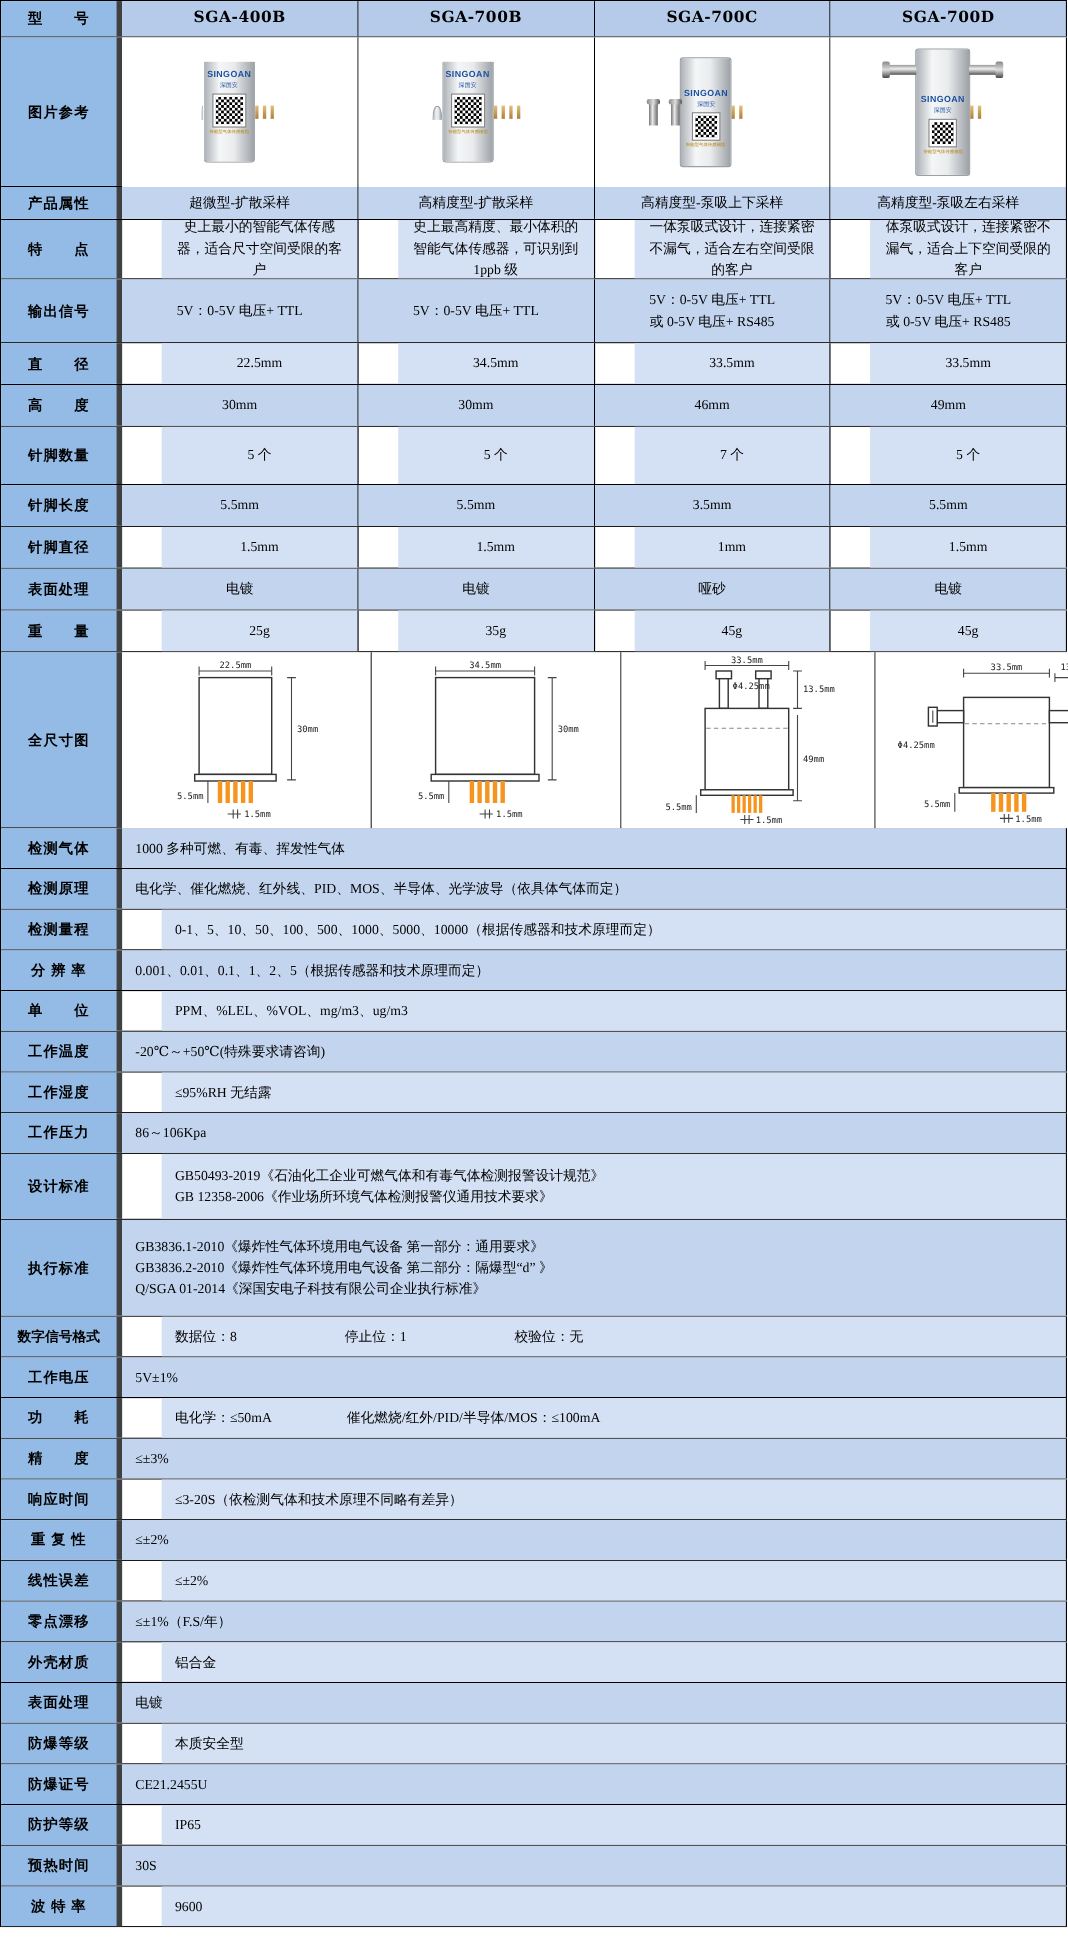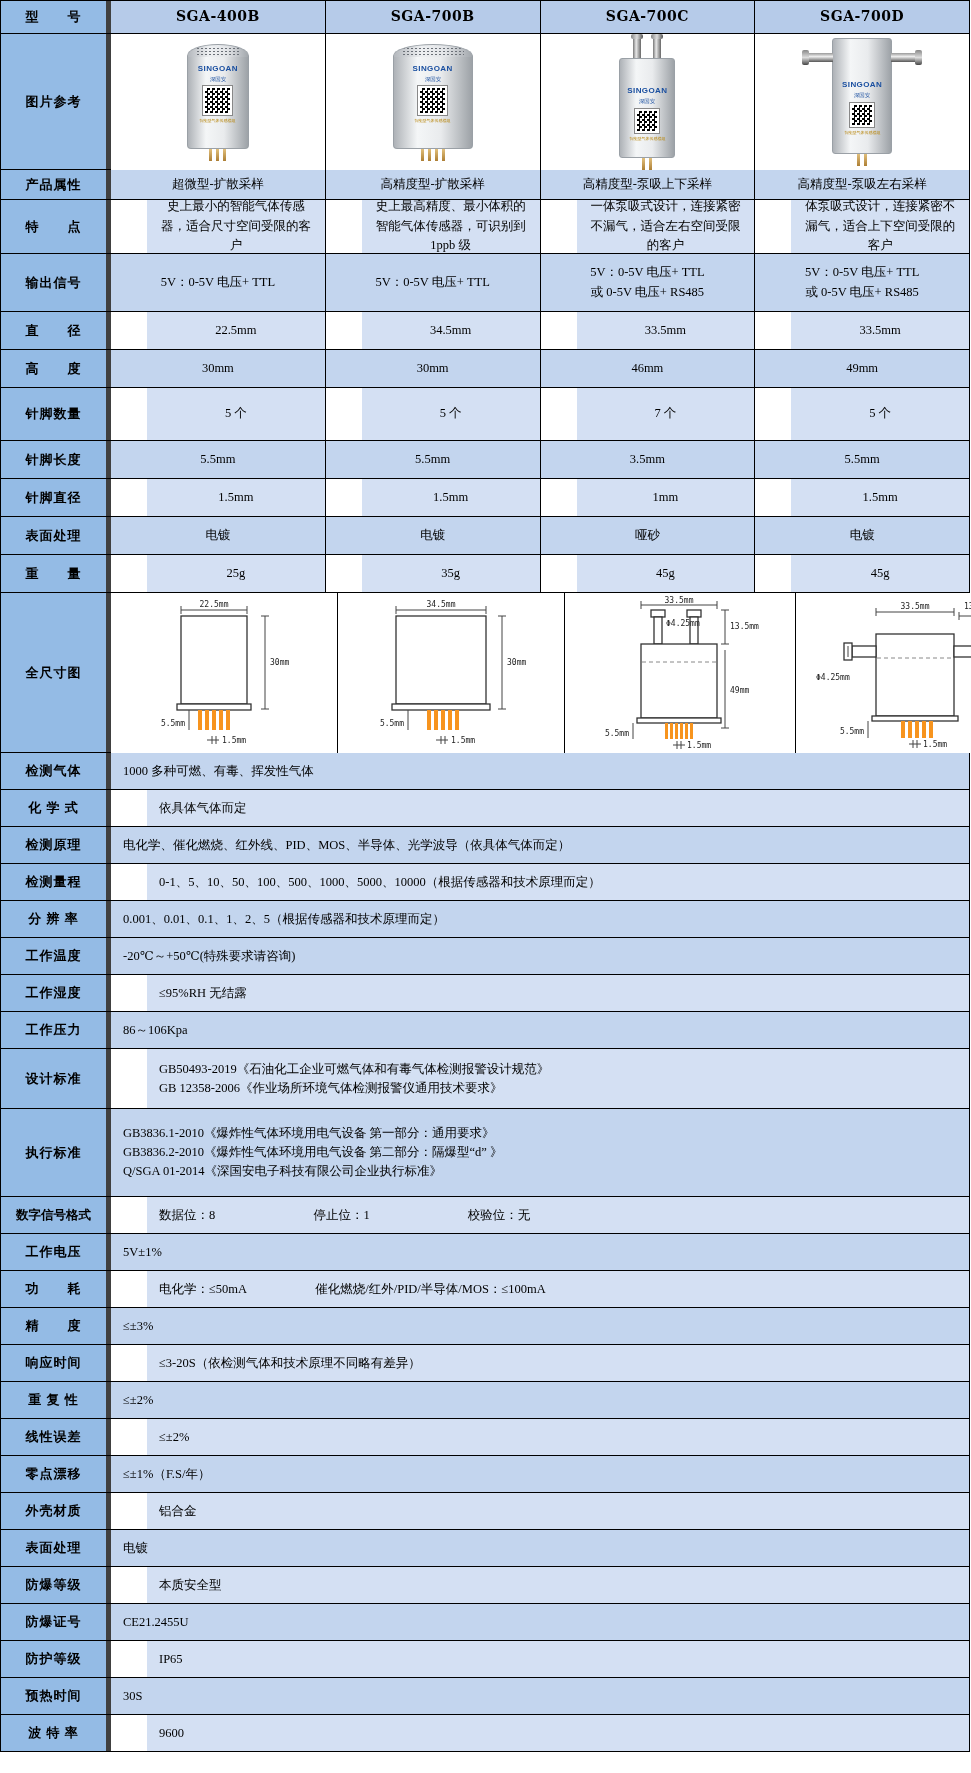--- a/index.html
+++ b/index.html
@@ -16,21 +16,21 @@
       justify-content:center;font-size:12.5px;padding:2px 2px 2px 12px;box-sizing:border-box;line-height:1.5;}
   .mh{background:#b6cbe9;font-weight:bold;font-size:14px;font-family:"DejaVu Serif","Liberation Serif",serif;letter-spacing:.5px;}
   .a{background:#c3d5ee;}
   .b{background:#d4e0f3;margin-left:36px;}
   .w{background:#ffffff;}
   .items span{display:inline-block;}
   .items span+span{margin-left:95px;}
   .items2 span+span{margin-left:65px;}
   
   .photo{height:136px;padding:0;}
-  .sensor{position:relative;display:flex;flex-direction:column;align-items:center;justify-content:flex-end;}
+  .sensor{position:relative;display:flex;flex-direction:row;align-items:center;justify-content:flex-end;}
   .cap{width:100%;height:13px;border:1px solid #9aa0a6;border-bottom:none;box-sizing:border-box;
        border-radius:50% 50% 0 0/90% 90% 0 0;
        background:linear-gradient(90deg,#b4b8bd,#eef0f2 35%,#e3e5e8 65%,#a3a8ad);
        background-blend-mode:multiply;position:relative;overflow:hidden;}
   .cap:after{content:"";position:absolute;inset:2px 8px 0 8px;
        background-image:radial-gradient(#6b7077 0.8px,transparent 1px);background-size:4px 3px;}
   .sbody{border:1px solid #9aa0a6;border-top:none;box-sizing:border-box;width:100%;
        background:linear-gradient(90deg,#aeb2b7,#f4f6f7 30%,#e9ebed 60%,#9da2a7);
        display:flex;flex-direction:column;align-items:center;border-radius:0 0 4px 4px;}
   .slogo{font-size:8px;font-weight:bold;color:#1a4fa0;font-family:"Liberation Sans",sans-serif;margin-top:6px;letter-spacing:.4px;}
@@ -352,34 +352,34 @@
         <text class="dtxt" x="119" y="151">1.5mm</text>
       </svg>
     </div>
   </div>
 
   <div class="row" style="height:37px">
       <div class="lb">检测气体</div>
       <div class="fv a">1000 多种可燃、有毒、挥发性气体</div>
     </div>
   <div class="row" style="height:37px">
-      <div class="lb">化 学 式</div>
-      <div class="fv b">依具体气体而定</div>
-    </div>
-  <div class="row" style="height:37px">
       <div class="lb">检测原理</div>
       <div class="fv a">电化学、催化燃烧、红外线、PID、MOS、半导体、光学波导（依具体气体而定）</div>
     </div>
   <div class="row" style="height:37px">
       <div class="lb">检测量程</div>
       <div class="fv b">0-1、5、10、50、100、500、1000、5000、10000（根据传感器和技术原理而定）</div>
     </div>
   <div class="row" style="height:37px">
       <div class="lb">分 辨 率</div>
       <div class="fv a">0.001、0.01、0.1、1、2、5（根据传感器和技术原理而定）</div>
+    </div>
+  <div class="row" style="height:37px">
+      <div class="lb">单　　位</div>
+      <div class="fv b">PPM、%LEL、%VOL、mg/m3、ug/m3</div>
     </div>
   <div class="row" style="height:37px">
       <div class="lb">工作温度</div>
       <div class="fv a">-20℃～+50℃(特殊要求请咨询)</div>
     </div>
   <div class="row" style="height:37px">
       <div class="lb">工作湿度</div>
       <div class="fv b">≤95%RH 无结露</div>
     </div>
   <div class="row" style="height:37px">

